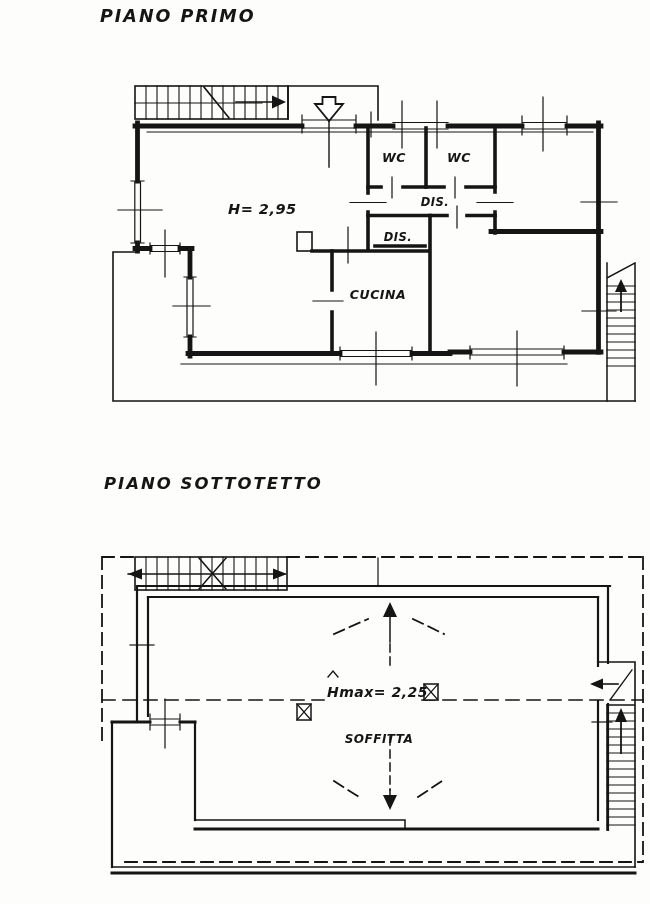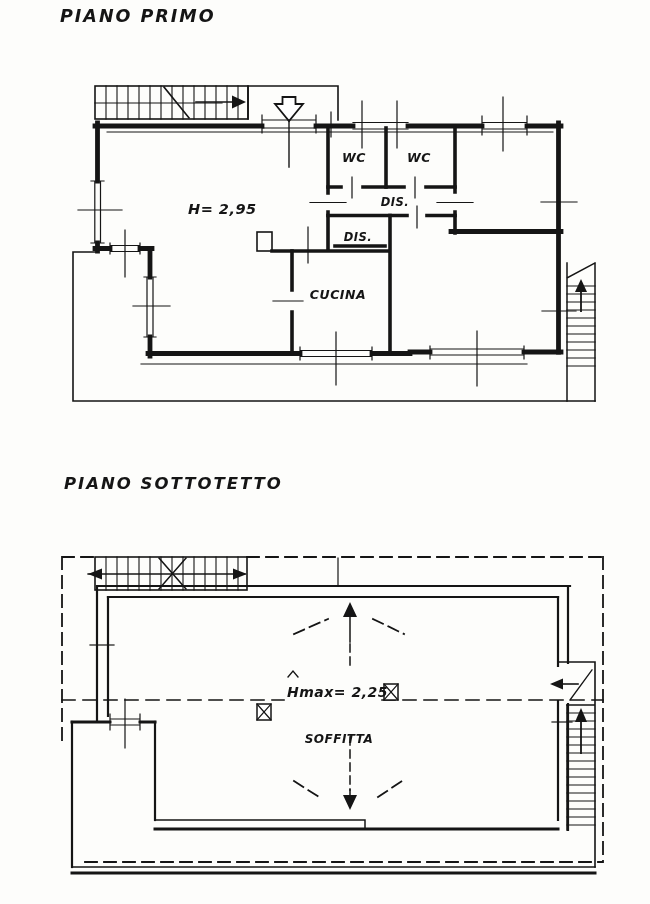--- a/index.html
+++ b/index.html
@@ -1,19 +1,19 @@
 <!DOCTYPE html>
 <html style="--ink: #151515;"><head>
 <meta charset="utf-8">
 <style>
   :root { --ink:#151515; --paper:#fdfdfb; }
   html,body { margin:0; padding:0; }
   body { width:650px; height:904px; background:var(--paper); overflow:hidden;
          font-family:"DejaVu Sans", sans-serif; }
-  .sheet { position:relative; width:540px; height:904px; }
+  .sheet { position:relative; width:540px; height:904px;margin-left:40px; }
   svg { position:absolute; left:0; top:0; }
   .ln  { fill:none; stroke:var(--ink); stroke-linecap:square; }
   .fl  { fill:var(--ink); stroke:none; }
   .wh  { fill:#fff; stroke:var(--ink); }
   .tx  { fill:var(--ink); font-family:"DejaVu Sans", sans-serif;
          font-style:italic; font-weight:700; letter-spacing:.5px; }
   .title { letter-spacing:2px; }
 </style>
 </head>
 <body style="background: rgb(253, 253, 251);">

